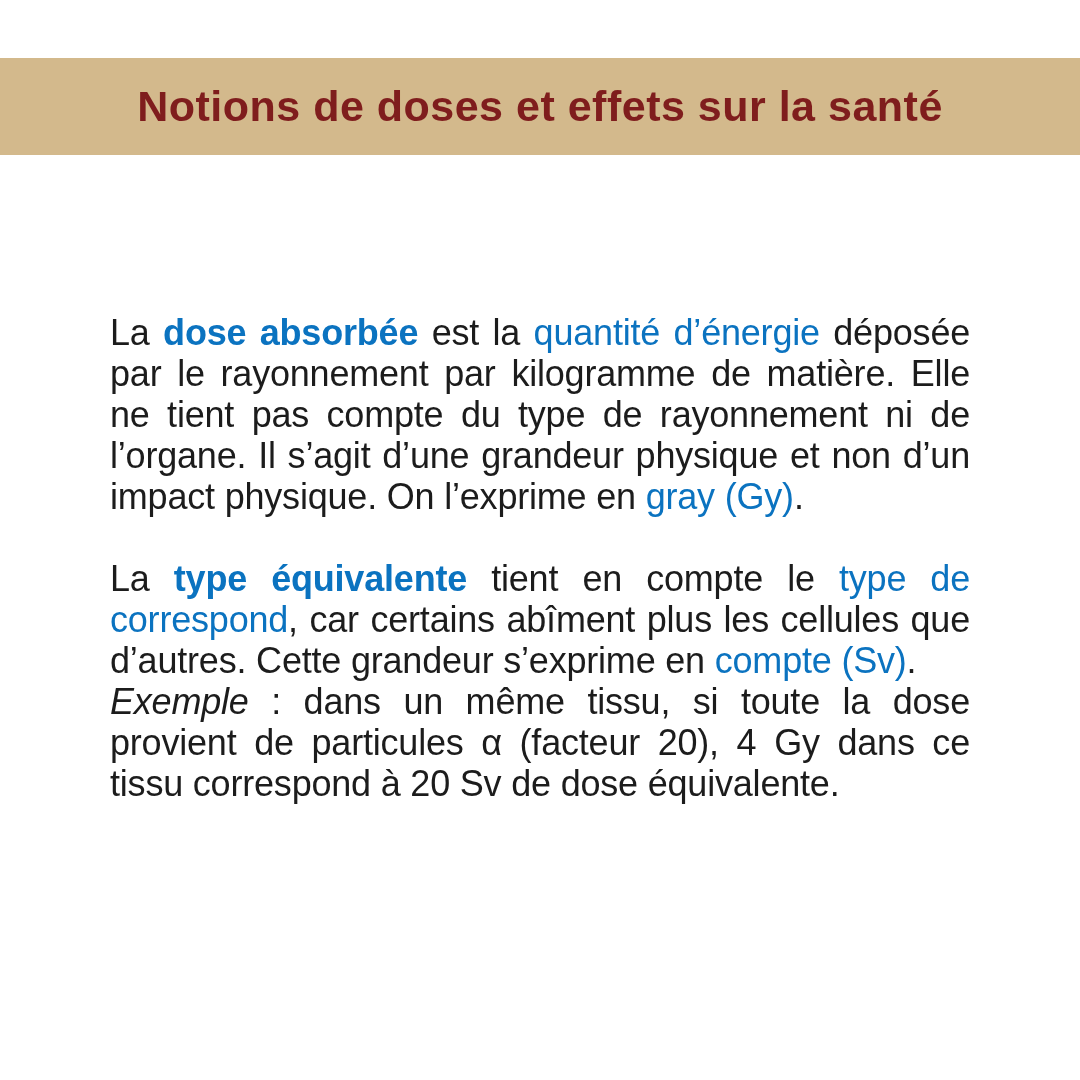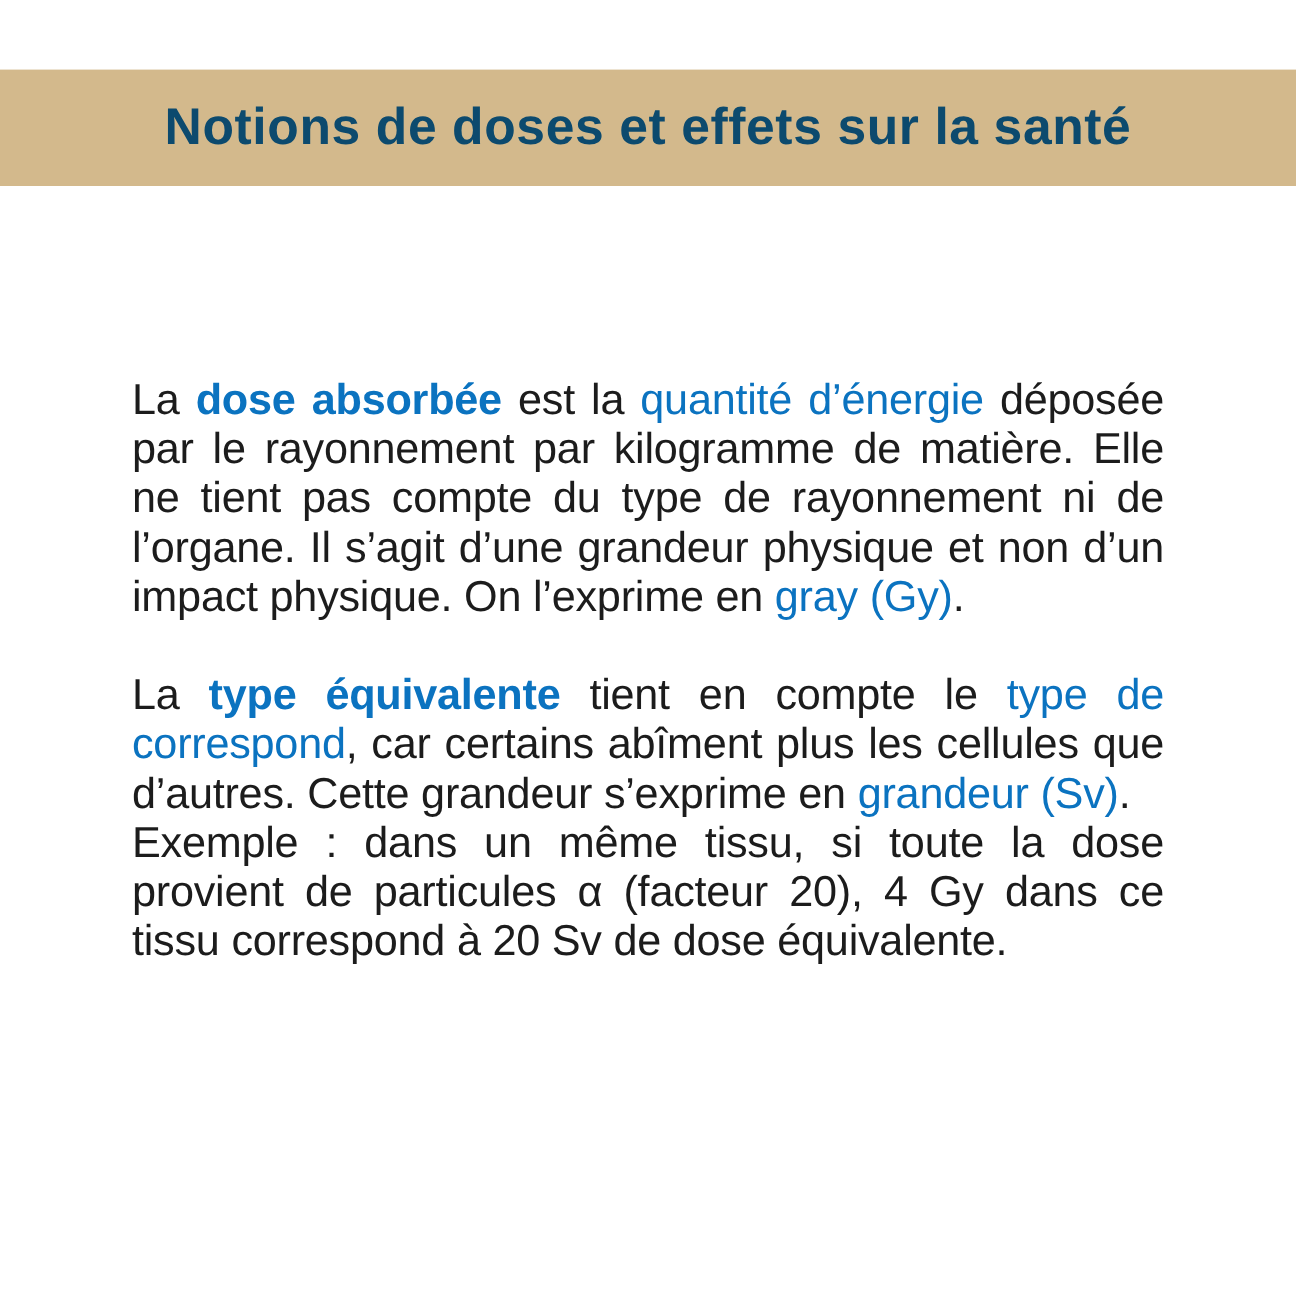--- a/index.html
+++ b/index.html
@@ -29,50 +29,50 @@
     top:58px;
     left:0;
     width:1080px;
     height:97px;
     background:var(--banner);
     display:flex;
     align-items:center;
     justify-content:center;
   }
   .banner h1{
-    color:#0c4a6e;
+    color:#7f1d1d;
     font-size:43px;
     font-weight:bold;
     letter-spacing:0.5px;
     white-space:nowrap;
   }
   .content{
     position:absolute;
     top:312px;
     left:110px;
     width:860px;
     font-size:36px;
     line-height:41px;
     text-align:justify;
     letter-spacing:-0.2px;
   }
   .content p{margin:0;}
   .content p.gap{margin-top:41px;}
   .seg-blue{color:var(--accent_blue);}
   .seg-bold{font-weight:bold;}
-  .seg-italic{}
+  .seg-italic{font-style:italic;}
 </style>
 </head>
 <body>
 
 <div class="slide">
 
   <div class="banner">
     <h1>Notions de doses et effets sur la santé</h1>
   </div>
 
   <div class="content">
     <p><span>La </span><span class="seg-blue seg-bold">dose absorbée</span><span> est la </span><span class="seg-blue">quantité d’énergie</span><span> déposée par le rayonnement par kilogramme de matière. Elle ne tient pas compte du type de rayonnement ni de l’organe. Il s’agit d’une grandeur physique et non d’un impact physique. On l’exprime en </span><span class="seg-blue">gray (Gy)</span><span>.</span></p>
-    <p class="gap"><span>La </span><span class="seg-blue seg-bold">type équivalente</span><span> tient en compte le </span><span class="seg-blue">type de correspond</span><span>, car certains abîment plus les cellules que d’autres. Cette grandeur s’exprime en </span><span class="seg-blue">grandeur (Sv)</span><span>.</span></p>
+    <p class="gap"><span>La </span><span class="seg-blue seg-bold">type équivalente</span><span> tient en compte le </span><span class="seg-blue">type de correspond</span><span>, car certains abîment plus les cellules que d’autres. Cette grandeur s’exprime en </span><span class="seg-blue">compte (Sv)</span><span>.</span></p>
     <p><span class="seg-italic">Exemple</span><span> : dans un même tissu, si toute la dose provient de particules α (facteur 20), 4 Gy dans ce tissu correspond à 20 Sv de dose équivalente.</span></p>
   </div>
 
 </div>
 
 </body></html>

